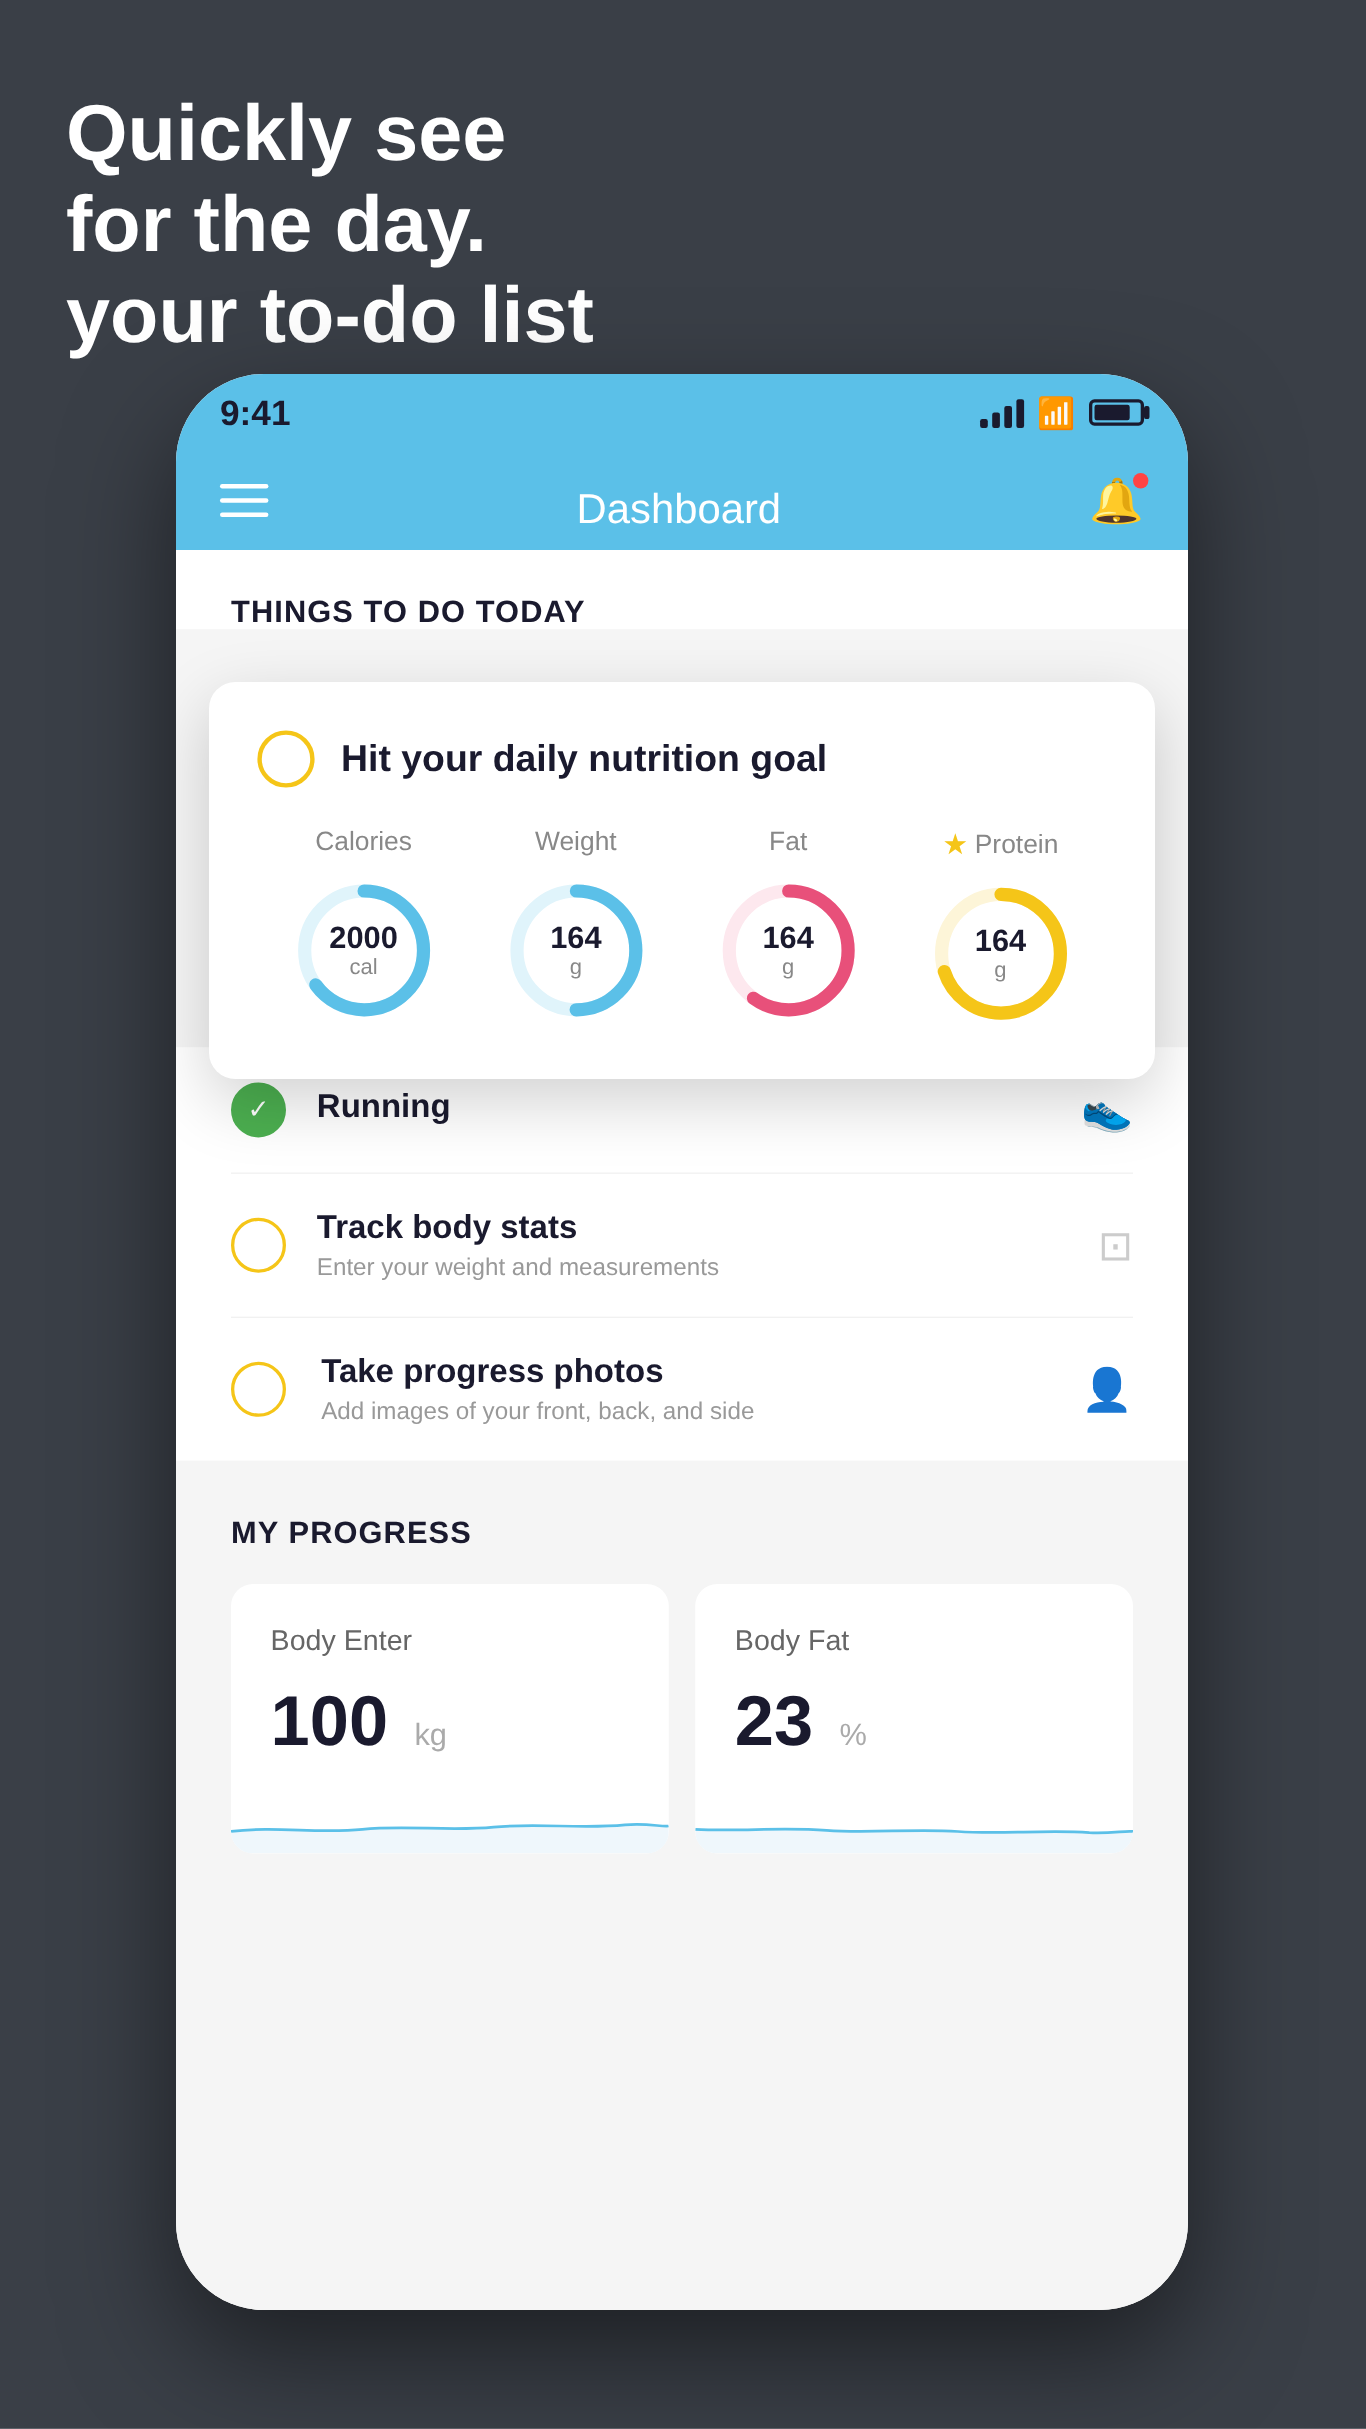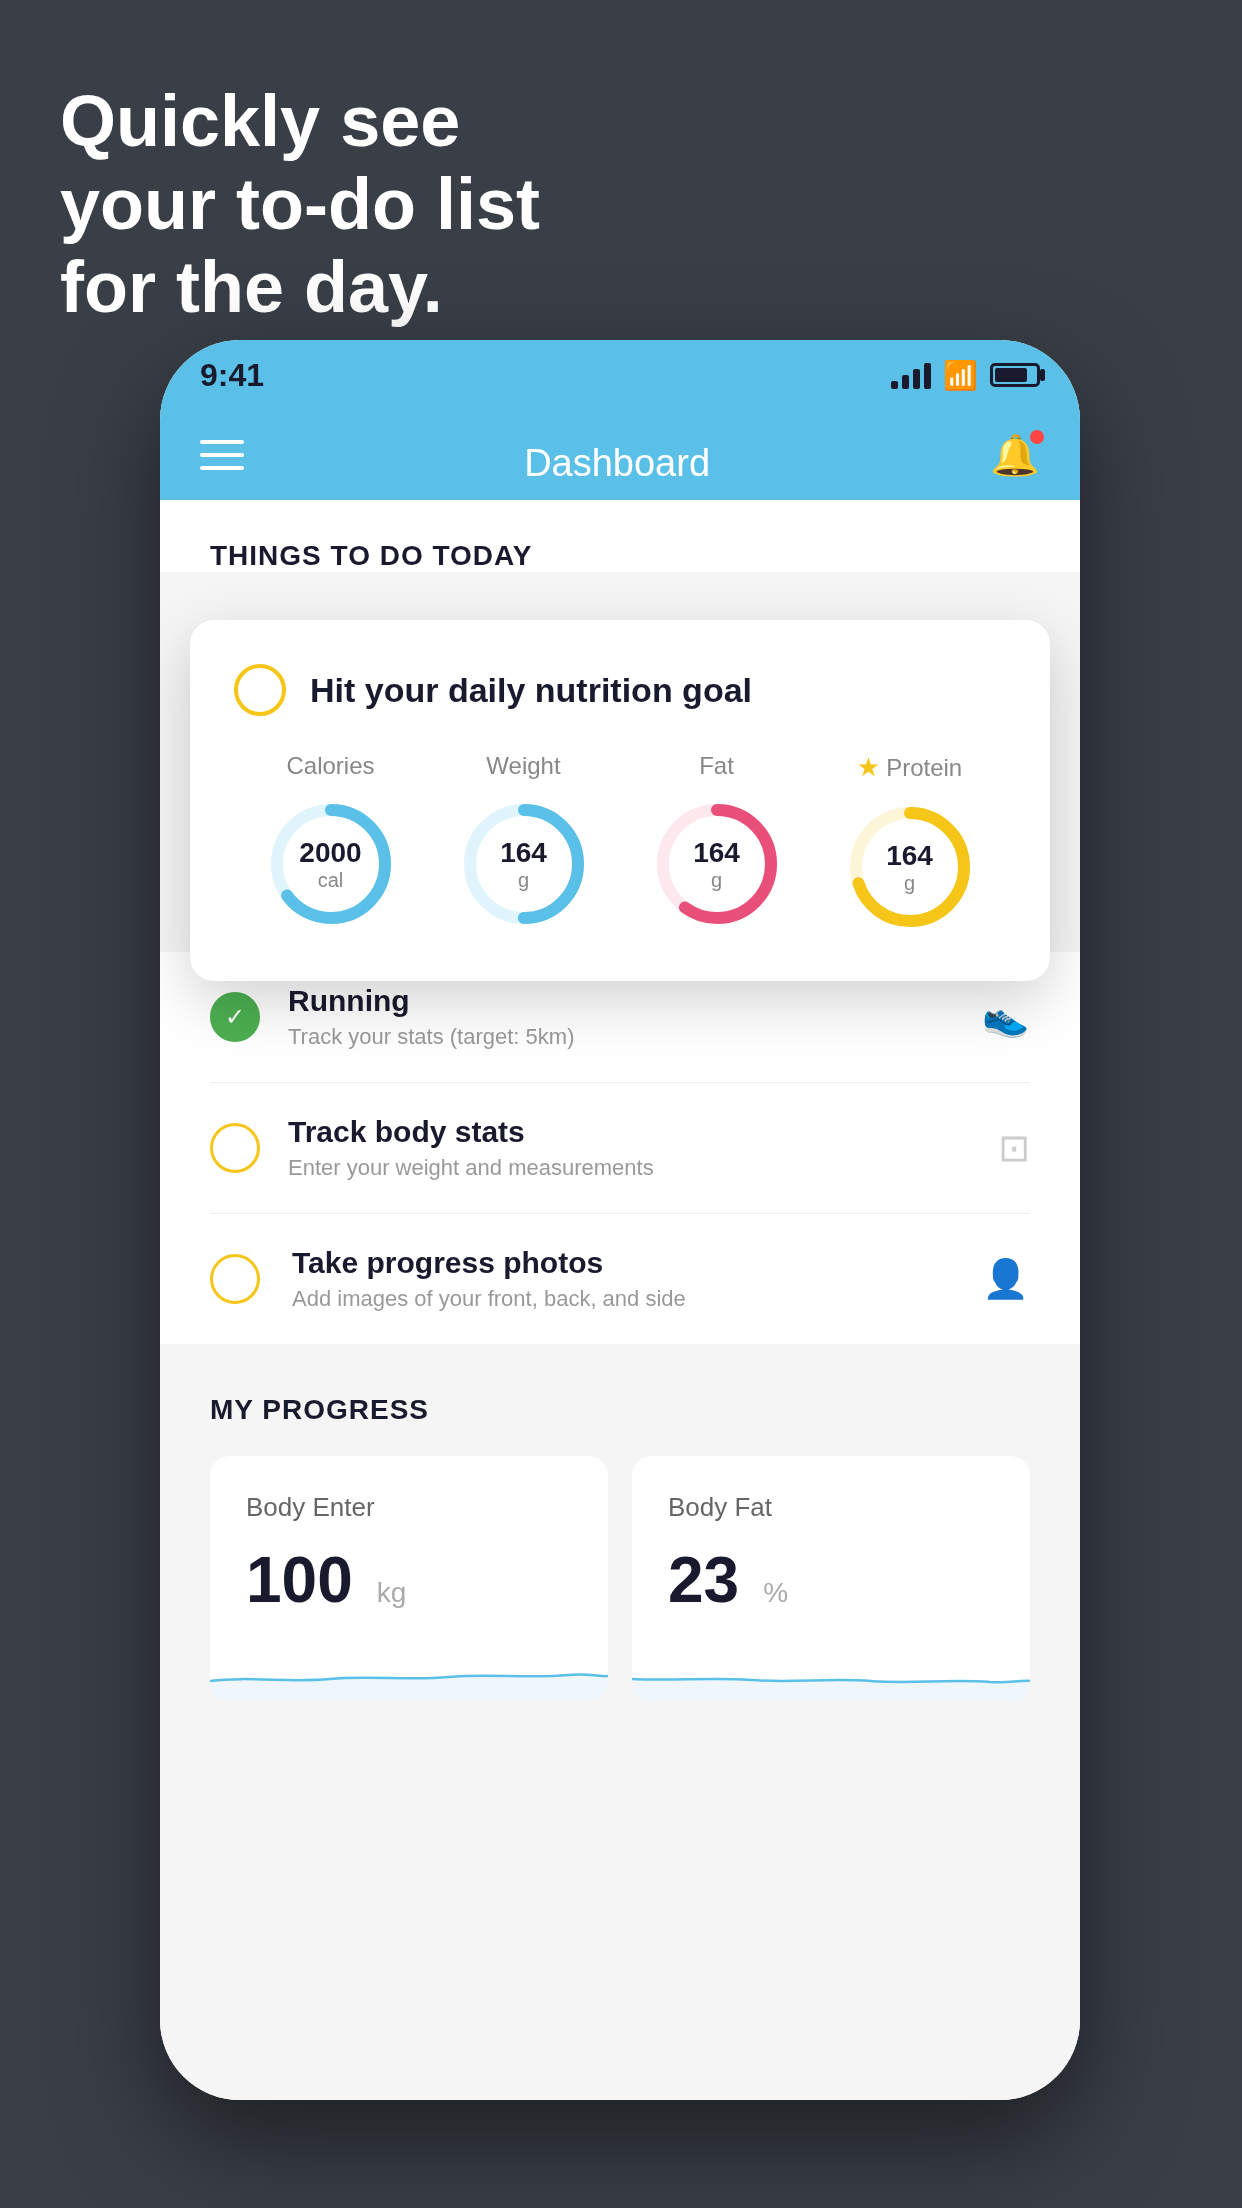--- a/index.html
+++ b/index.html
@@ -362,22 +362,22 @@
     .wave-svg {
       width: 100%;
       height: 100%;
     }
   </style>
 </head>
 <body>
 
 <div class="headline">
   <div>Quickly see</div>
+  <div>for the day.</div>
   <div>your to-do list</div>
-  <div>for the day.</div>
 </div>
 
 <div class="phone">
 
   <div class="status-bar">
     <span class="status-time">9:41</span>
     <div class="status-icons">
       <div class="signal-bars">
         <div class="signal-bar" style="height:8px"></div>
         <div class="signal-bar" style="height:14px"></div>
@@ -480,21 +480,20 @@
     </div>
 
     <div class="todo-list">
 
       <div class="todo-item">
         <div class="todo-circle green-filled">
           <span class="checkmark">✓</span>
         </div>
         <div class="todo-text">
           <div class="todo-name">Running</div>
-          <div class="todo-desc">Track your stats (target: 5km)</div>
         </div>
         <span class="todo-icon">👟</span>
       </div>
 
       <div class="todo-item">
         <div class="todo-circle yellow"></div>
         <div class="todo-text">
           <div class="todo-name">Track body stats</div>
           <div class="todo-desc">Enter your weight and measurements</div>
         </div>

